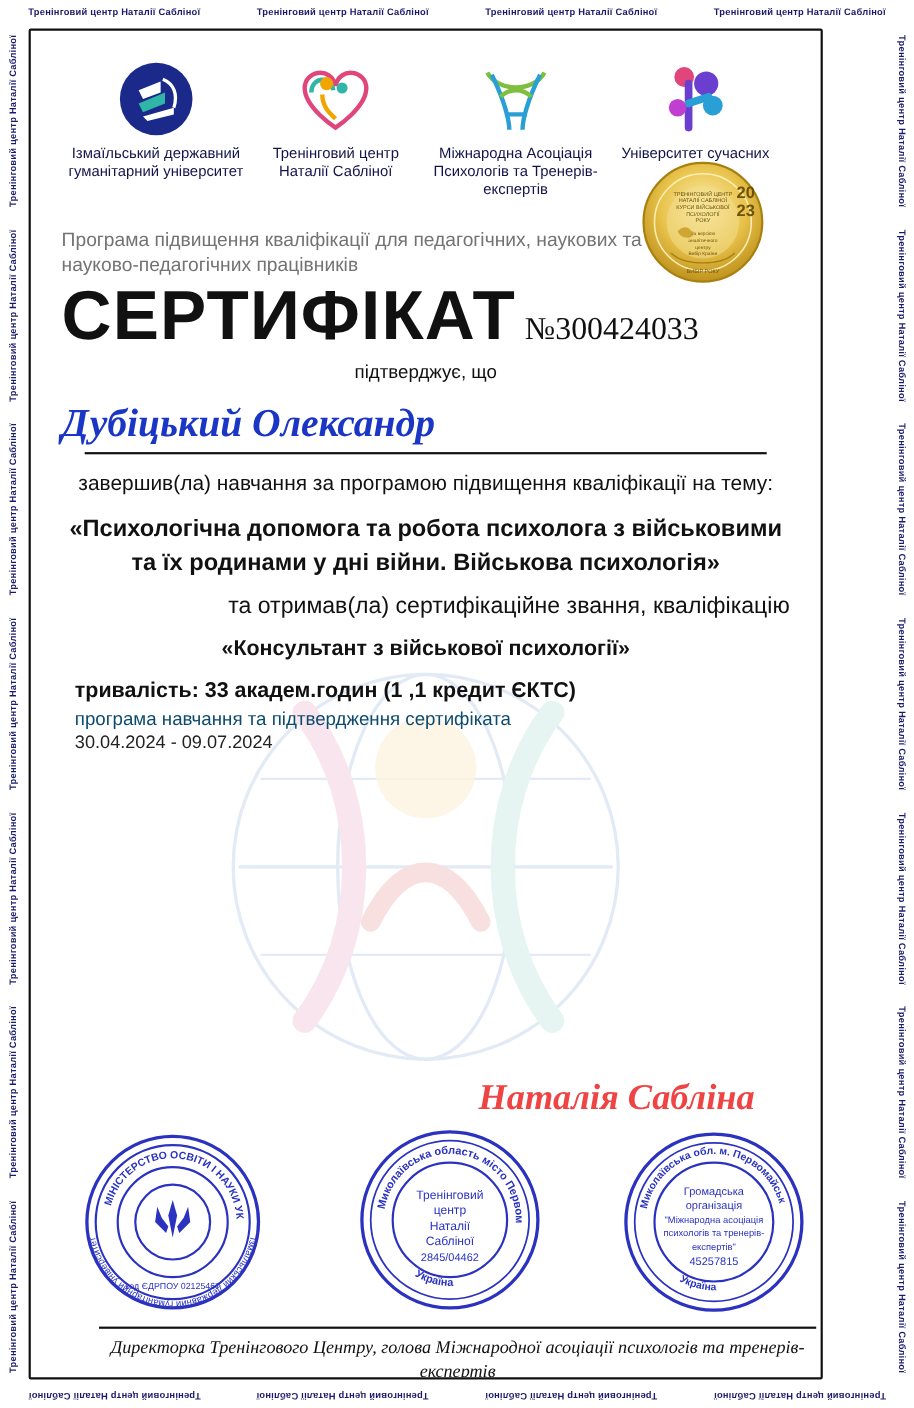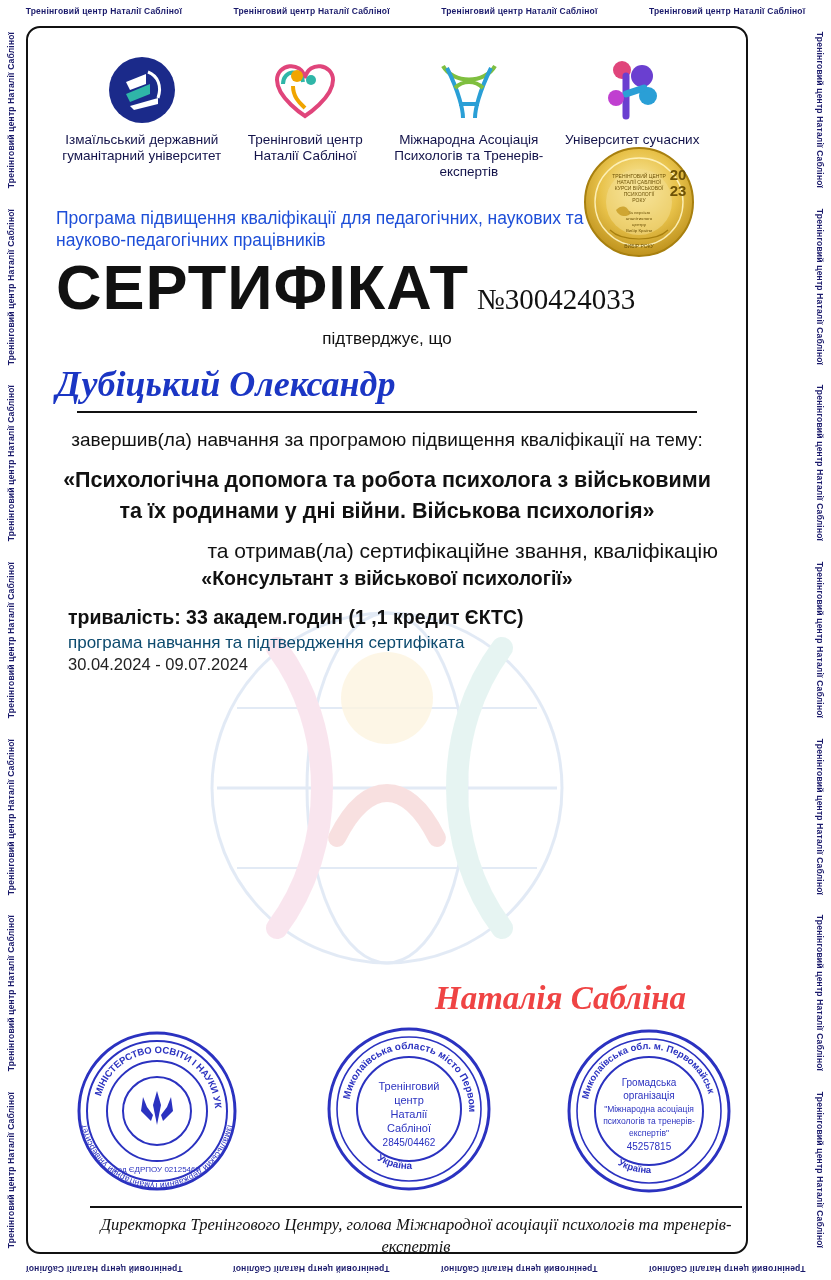--- a/index.html
+++ b/index.html
@@ -57,21 +57,21 @@
   .wm-right span { transform: rotate(90deg); }
 
   
   .inner-border {
     position: absolute;
     left: 26px;
     top: 26px;
     width: 722px;
     height: 1228px;
     border: 2px solid #111;
-    border-radius: 14px;
+    border-radius: 2px;
     box-sizing: border-box;
     overflow: hidden;
   }
 
   
   .bg-art {
     position: absolute;
     left: 50%;
     top: 560px;
     transform: translateX(-50%);
@@ -110,21 +110,21 @@
     line-height: 1.2;
     color: #13134a;
     font-family: "Liberation Sans", sans-serif;
   }
 
   
   .program-line {
     margin-top: 26px;
     font-size: 17.5px;
     line-height: 1.3;
-    color: #1d4ed8;
+    color: #737373;
     max-width: 560px;
   }
 
   
   .title-row {
     position: relative;
     margin-top: 4px;
     display: flex;
     align-items: baseline;
   }
@@ -188,21 +188,21 @@
     line-height: 1.45;
   }
 
   .received {
     text-align: right;
     margin-top: 12px;
     font-size: 21px;
   }
   .qualification {
     text-align: center;
-    margin-top: 4px;
+    margin-top: 15px;
     font-size: 19.5px;
     font-weight: 700;
   }
 
   .para {
     margin-top: 14px;
     font-size: 16.5px;
     line-height: 1.42;
     font-family: "Liberation Mono", monospace;
     letter-spacing: -0.3px;

